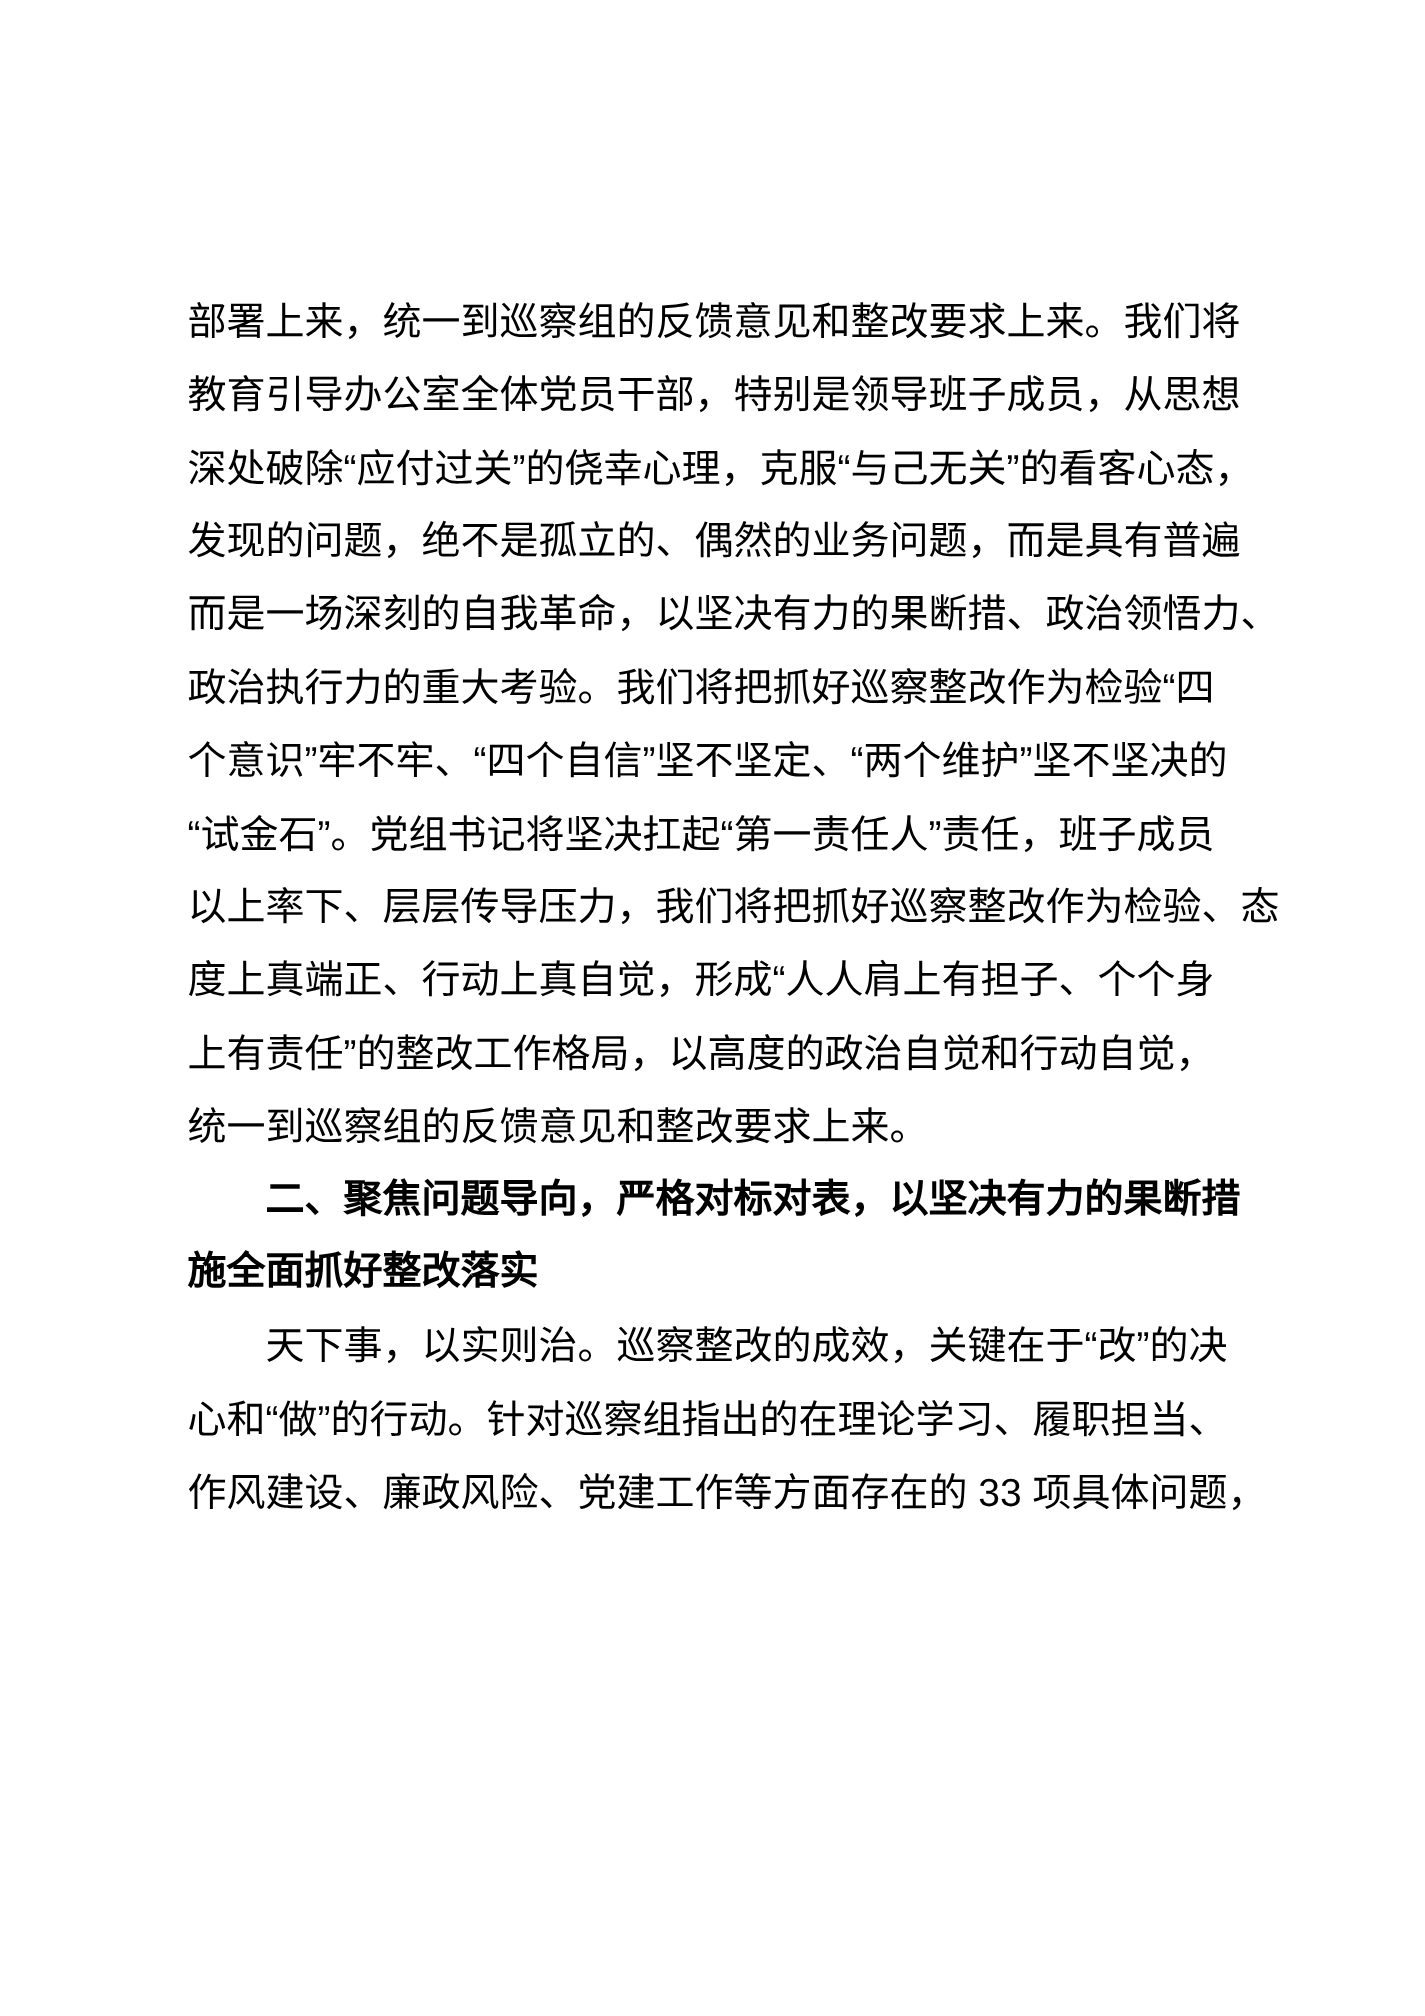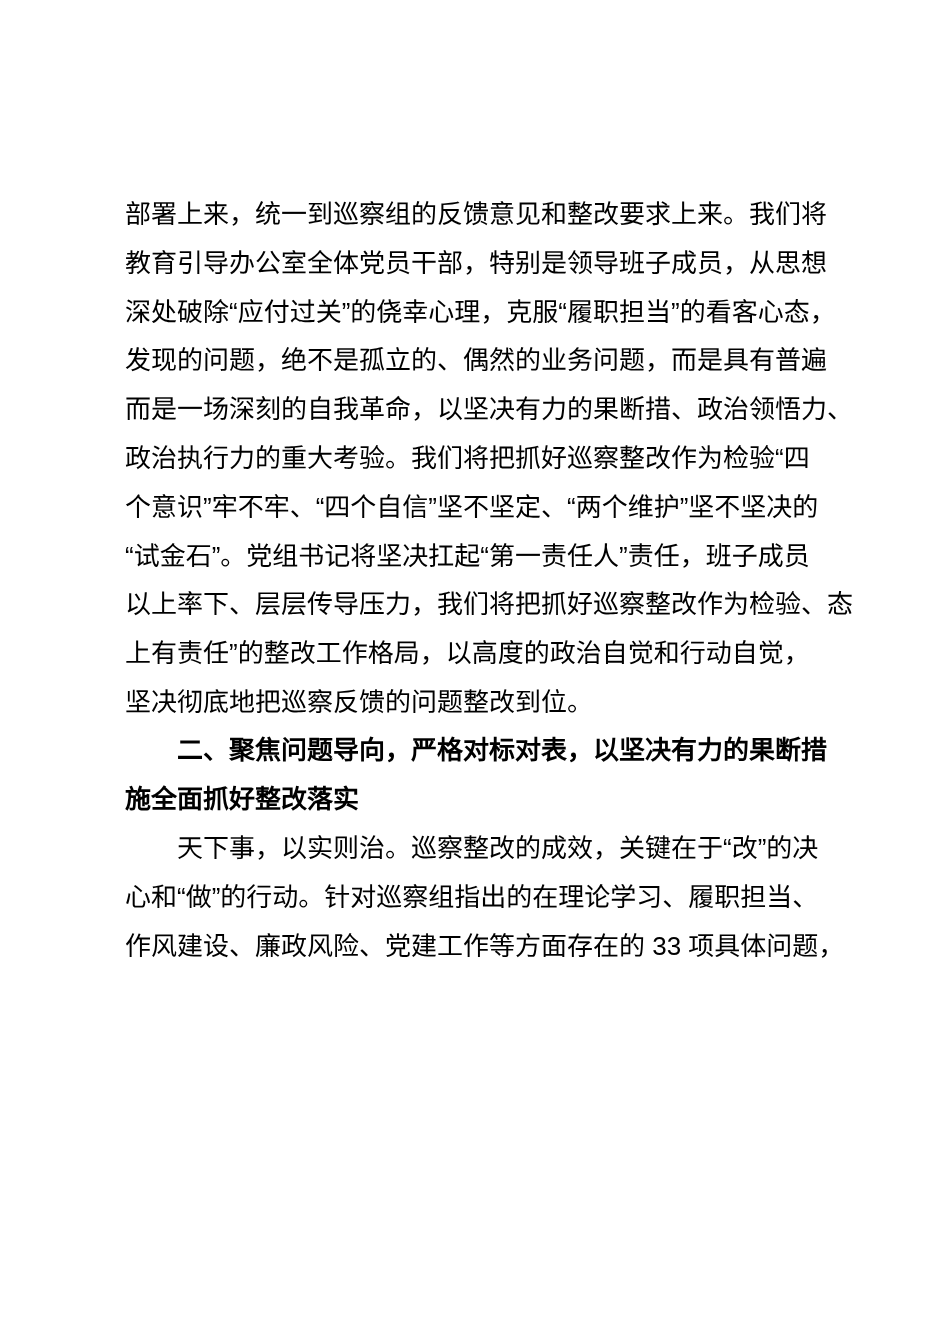--- a/index.html
+++ b/index.html
@@ -38,29 +38,30 @@
   }
 </style>
 </head>
 <body>
 
 <div class="page">
   <div class="content">
 
     <div class="line">部署上来，统一到巡察组的反馈意见和整改要求上来。我们将</div>
     <div class="line">教育引导办公室全体党员干部，特别是领导班子成员，从思想</div>
-    <div class="line">深处破除“应付过关”的侥幸心理，克服“履职担当”的看客心态，</div>
+    <div class="line">深处破除“应付过关”的侥幸心理，克服“与己无关”的看客心态，</div>
     <div class="line">发现的问题，绝不是孤立的、偶然的业务问题，而是具有普遍</div>
     <div class="line">而是一场深刻的自我革命，以坚决有力的果断措、政治领悟力、</div>
     <div class="line">政治执行力的重大考验。我们将把抓好巡察整改作为检验“四</div>
     <div class="line">个意识”牢不牢、“四个自信”坚不坚定、“两个维护”坚不坚决的</div>
     <div class="line">“试金石”。党组书记将坚决扛起“第一责任人”责任，班子成员</div>
     <div class="line">以上率下、层层传导压力，我们将把抓好巡察整改作为检验、态</div>
+    <div class="line">度上真端正、行动上真自觉，形成“人人肩上有担子、个个身</div>
     <div class="line">上有责任”的整改工作格局，以高度的政治自觉和行动自觉，</div>
-    <div class="line">坚决彻底地把巡察反馈的问题整改到位。</div>
+    <div class="line">统一到巡察组的反馈意见和整改要求上来。</div>
 
     <div class="line heading indent">二、聚焦问题导向，严格对标对表，以坚决有力的果断措</div>
     <div class="line heading">施全面抓好整改落实</div>
 
     <div class="line indent">天下事，以实则治。巡察整改的成效，关键在于“改”的决</div>
     <div class="line">心和“做”的行动。针对巡察组指出的在理论学习、履职担当、</div>
     <div class="line">作风建设、廉政风险、党建工作等方面存在的 33 项具体问题，</div>
 
   </div>
 </div>

